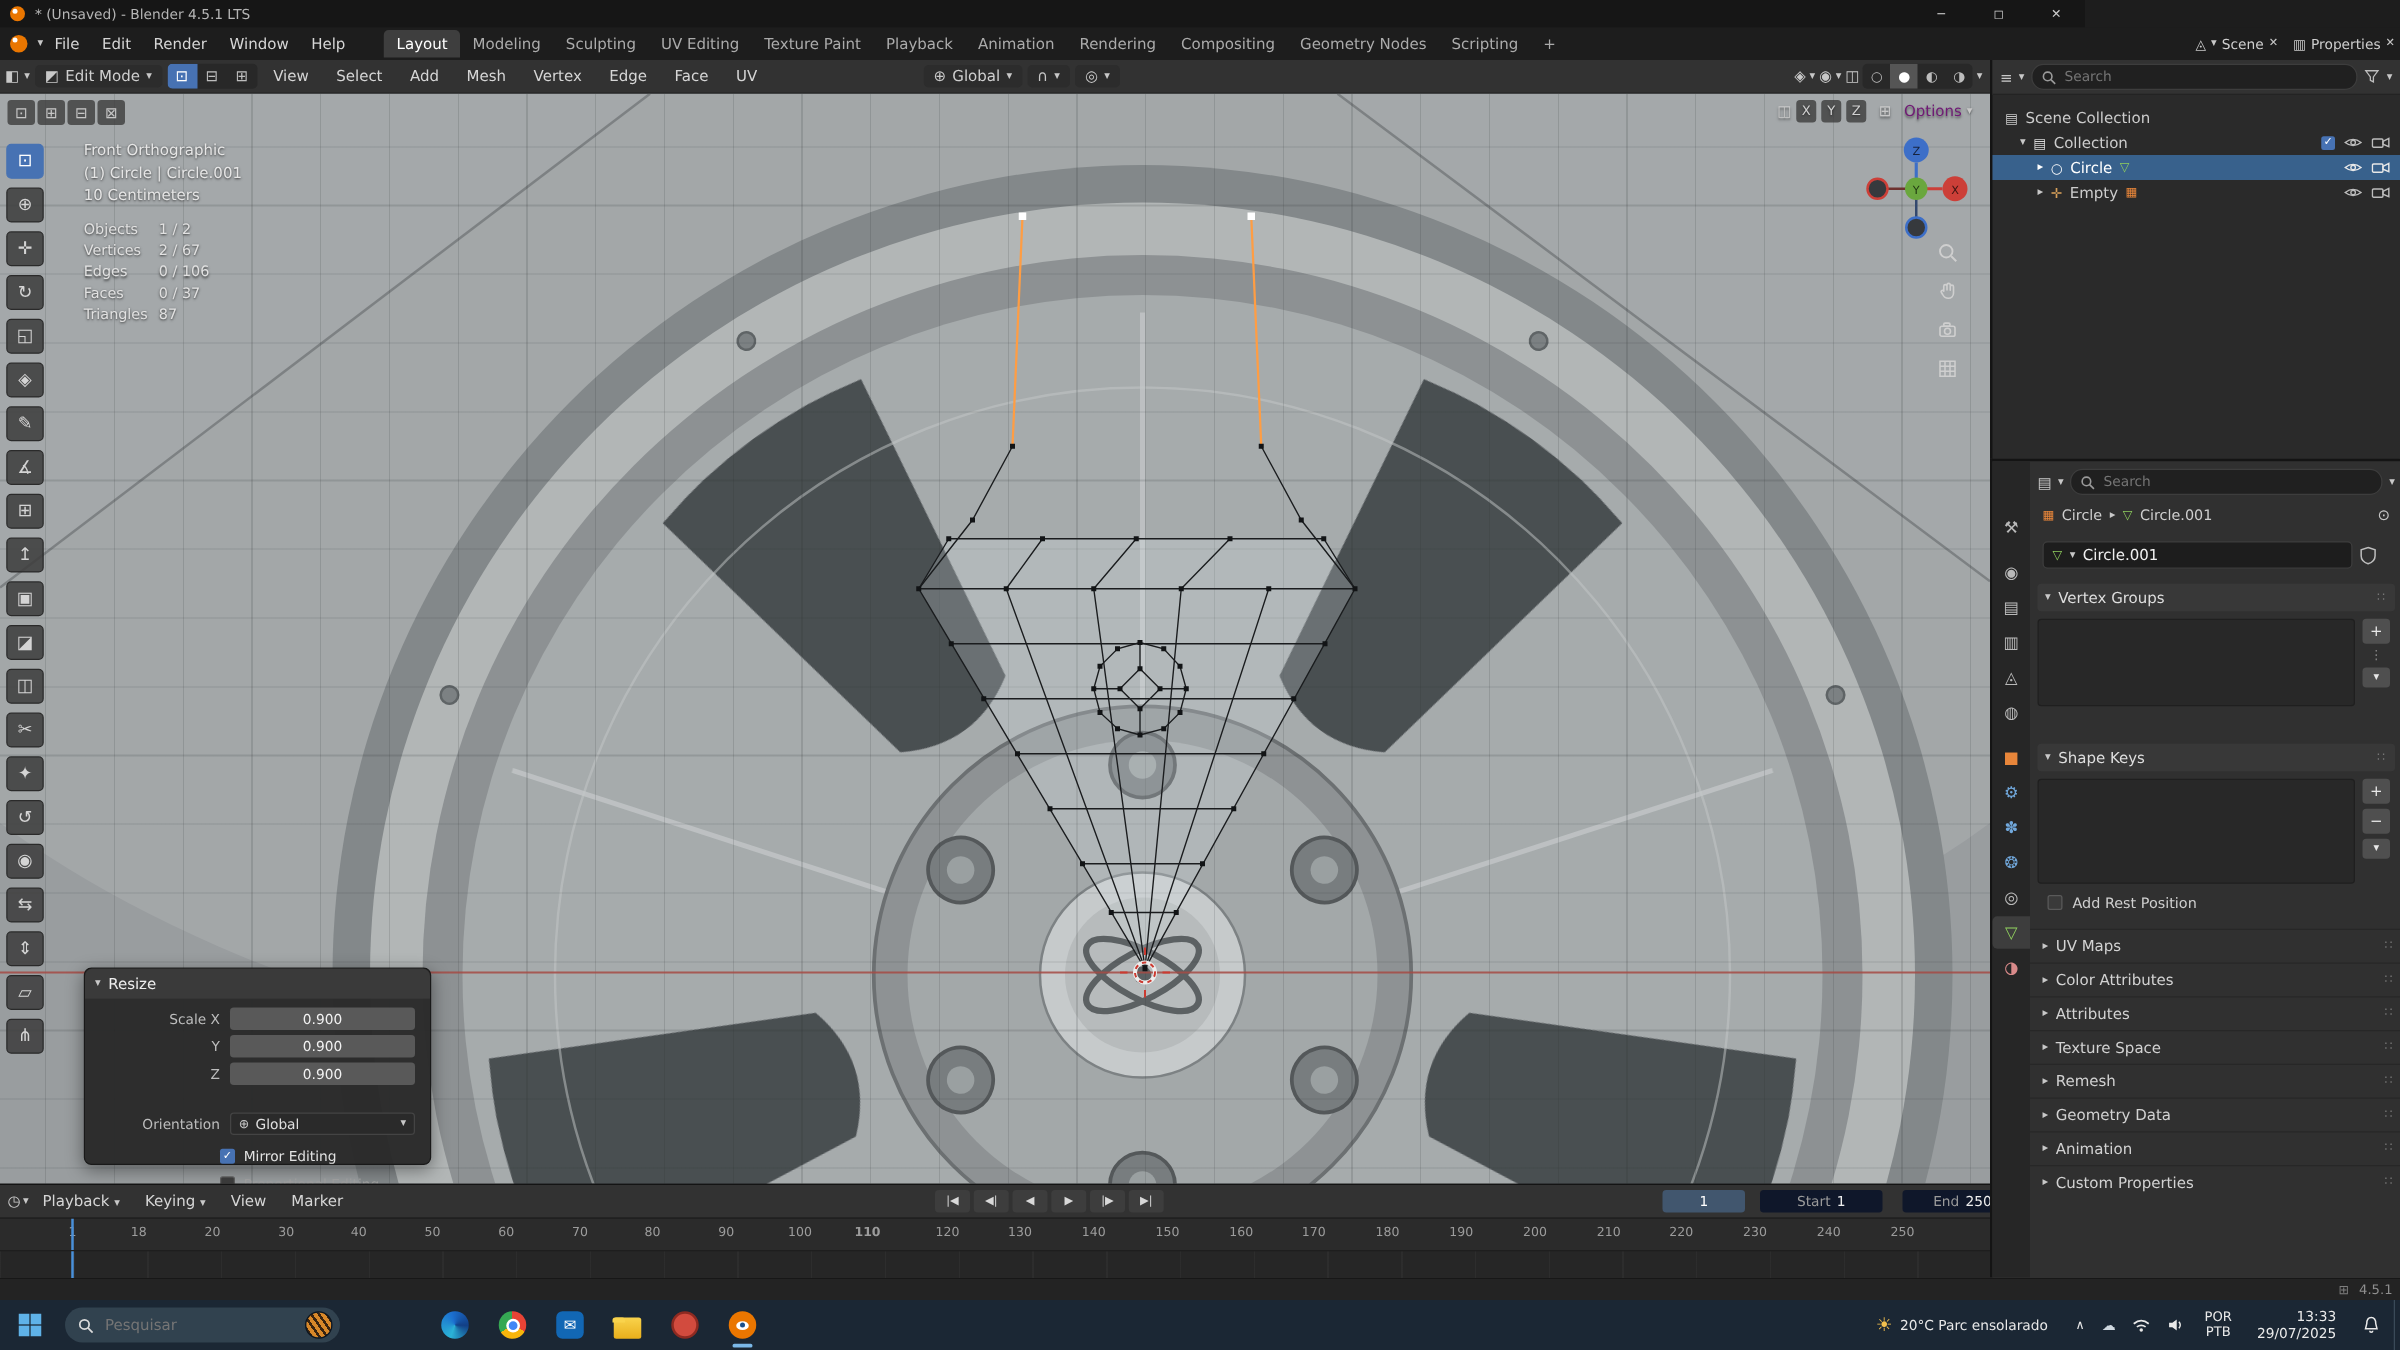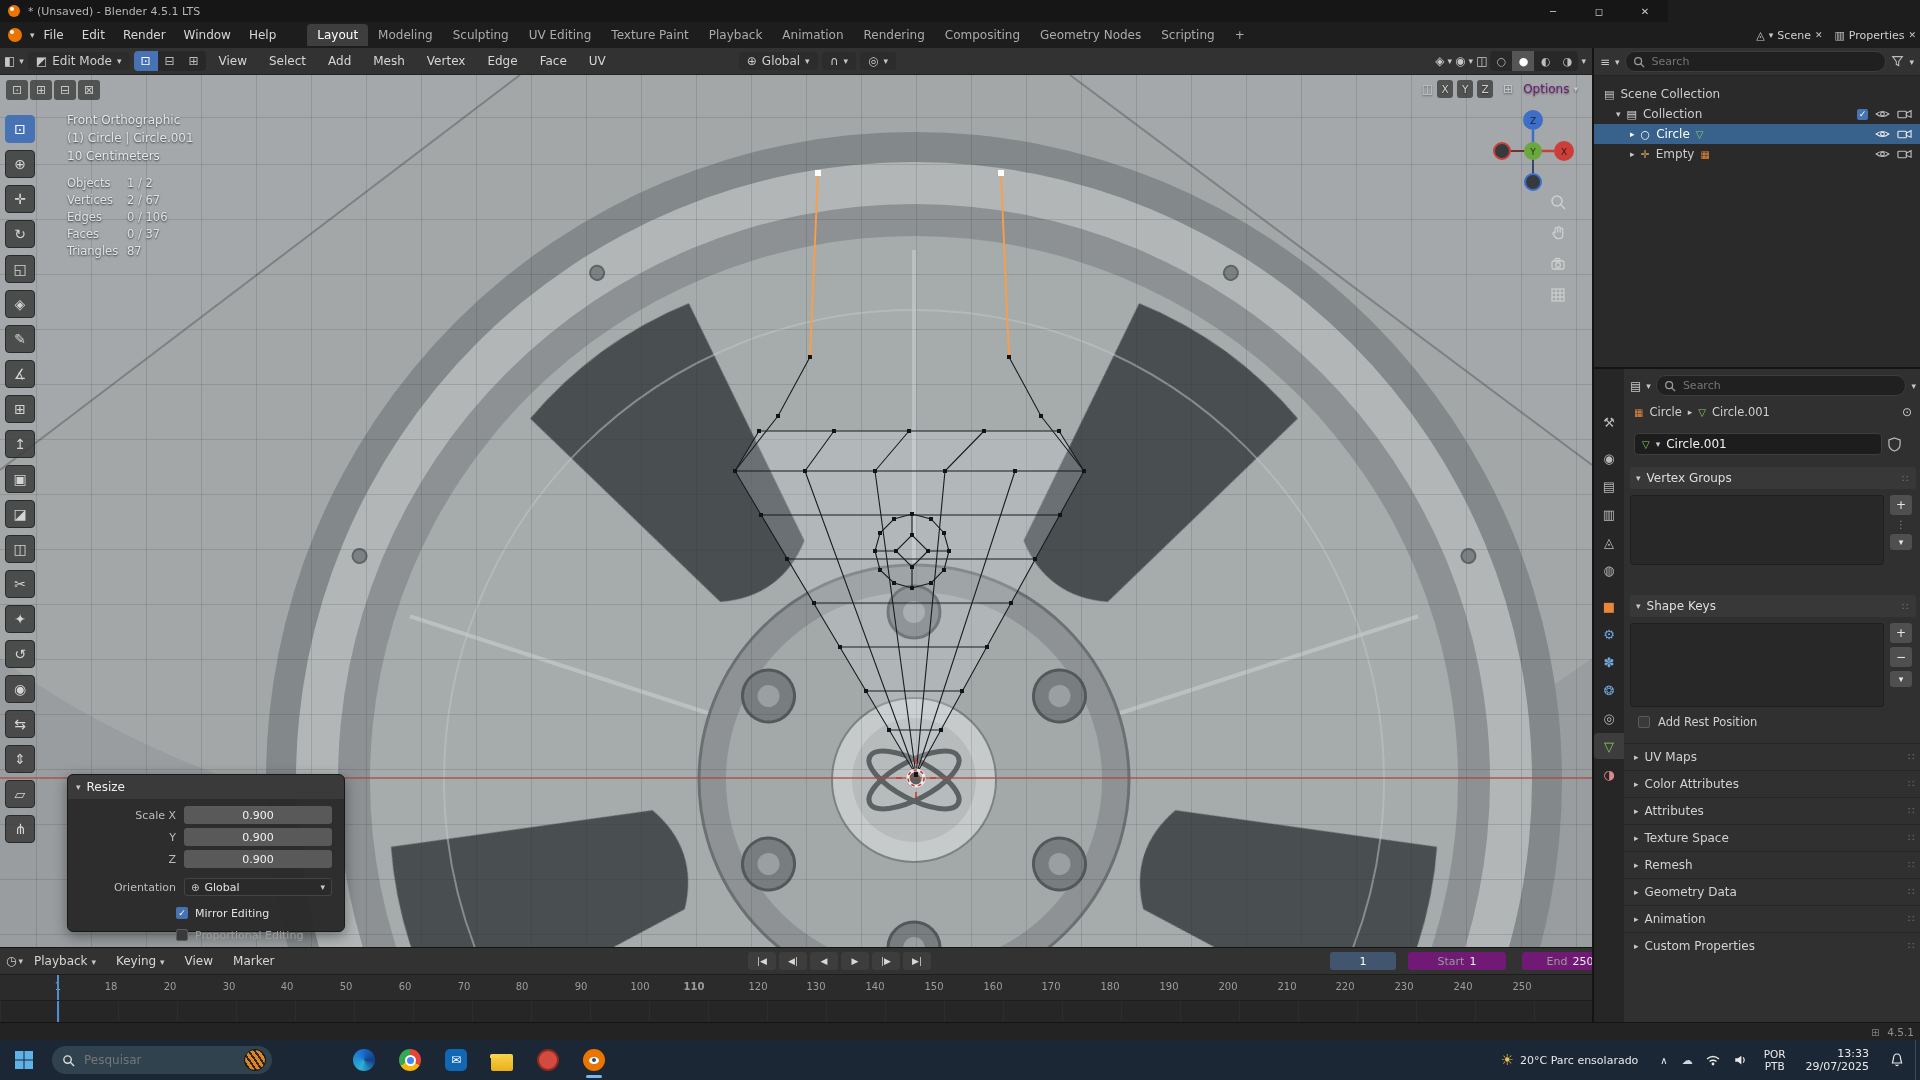--- a/index.html
+++ b/index.html
@@ -60,21 +60,21 @@
   .op-dd{width:148px;height:18px;background:#2a2a2a;border:1px solid #444;border-radius:3px;color:#e0e0e0;font-size:11px;display:flex;align-items:center;gap:5px;padding:0 6px;box-sizing:border-box;}
   .chk{width:12px;height:12px;border-radius:2px;display:flex;align-items:center;justify-content:center;font-size:9px;}
   .chk.on{background:#4772b3;color:#fff;}
   .chk.off{background:#3a3a3a;border:1px solid #5a5a5a;box-sizing:border-box;}
   
   .tl{position:absolute;left:0;top:947px;width:1592px;height:75px;background:#232323;border-top:1px solid #141414;}
   .tl-head{height:26px;background:#323232;display:flex;align-items:center;gap:2px;padding-left:6px;position:relative;}
   .transport{position:absolute;left:748px;display:flex;gap:3px;}
   .tbtn{min-width:22px;height:18px;background:#3d3d3d;border-radius:3px;display:flex;align-items:center;justify-content:center;font-size:9px;color:#d8d8d8;padding:0 3px;}
   .framefield{position:absolute;left:1330px;width:66px;height:18px;background:#41566e;border-radius:3px;color:#fff;font-size:11px;display:flex;align-items:center;justify-content:center;}
-  .sefield{height:18px;background:#701a75;border-radius:3px;color:#eee;font-size:11px;display:flex;align-items:center;justify-content:center;gap:5px;padding:0 8px;}
+  .sefield{height:18px;background:#0f172a;border-radius:3px;color:#eee;font-size:11px;display:flex;align-items:center;justify-content:center;gap:5px;padding:0 8px;}
   .ruler{position:relative;height:25px;background:#2b2b2b;border-top:1px solid #1e1e1e;font-size:10px;color:#9c9c9c;}
   .tick{position:absolute;top:6px;transform:translateX(-50%);}
   .tl-body{position:relative;height:23px;background:#262626;border-top:1px solid #1e1e1e;
     background-image:repeating-linear-gradient(90deg,rgba(255,255,255,.03) 0 1px,transparent 1px 59px);}
   .playhead{position:absolute;top:0;width:2px;background:#4a90d9;}
   
   .outliner{position:absolute;left:1592px;top:48px;width:328px;height:319px;background:#2a2a2a;border-left:2px solid #141414;box-sizing:border-box;}
   .ol-head{height:27px;background:#323232;border-bottom:1px solid #232323;display:flex;align-items:center;gap:5px;padding:0 6px;}
   .searchpill{flex:1;height:19px;background:#202020;border:1px solid #3d3d3d;border-radius:10px;display:flex;align-items:center;gap:5px;padding:0 7px;}
   .searchpill input{flex:1;background:transparent;border:none;outline:none;color:#cfcfcf;font-size:11px;font-family:"DejaVu Sans",sans-serif;width:60px;}
@@ -488,21 +488,21 @@
         <div class="op-val">
             <span>0.900</span>
           </div>
       </div>
       <div class="op-row">
         <span class="op-label">Z</span>
         <div class="op-val">
             <span>0.900</span>
           </div>
       </div>
-      <div class="op-row" style="margin-top:8px;">
+      <div class="op-row" style="margin-top:20px;">
         <span class="op-label">Orientation</span>
         <div class="op-dd">
           <span class="ico" style="font-size:10px;">⊕</span>
           <span>Global</span>
           <span class="ico" style="margin-left:auto;font-size:9px;">▾</span>
         </div>
       </div>
       <div class="op-row" style="margin-top:6px;padding-left:108px;gap:7px;">
         <span class="chk on">✓</span>
         <span style="font-size:11px;color:#e2e2e2;">Mirror Editing</span>

